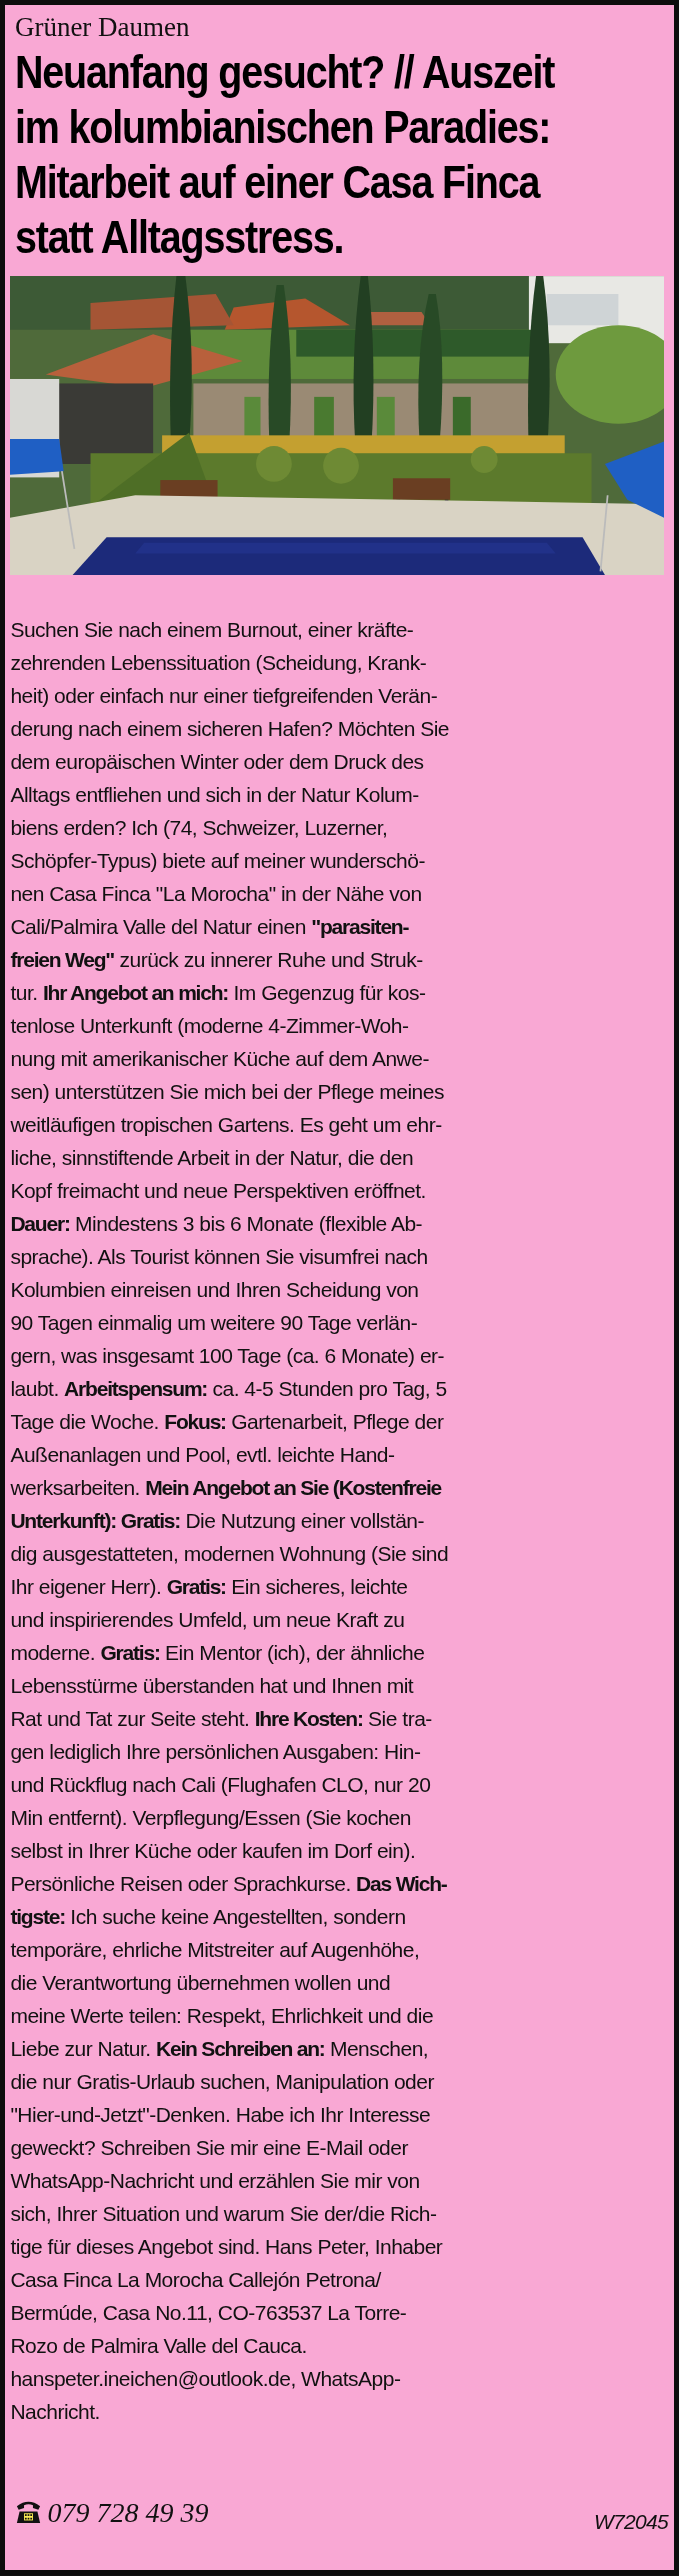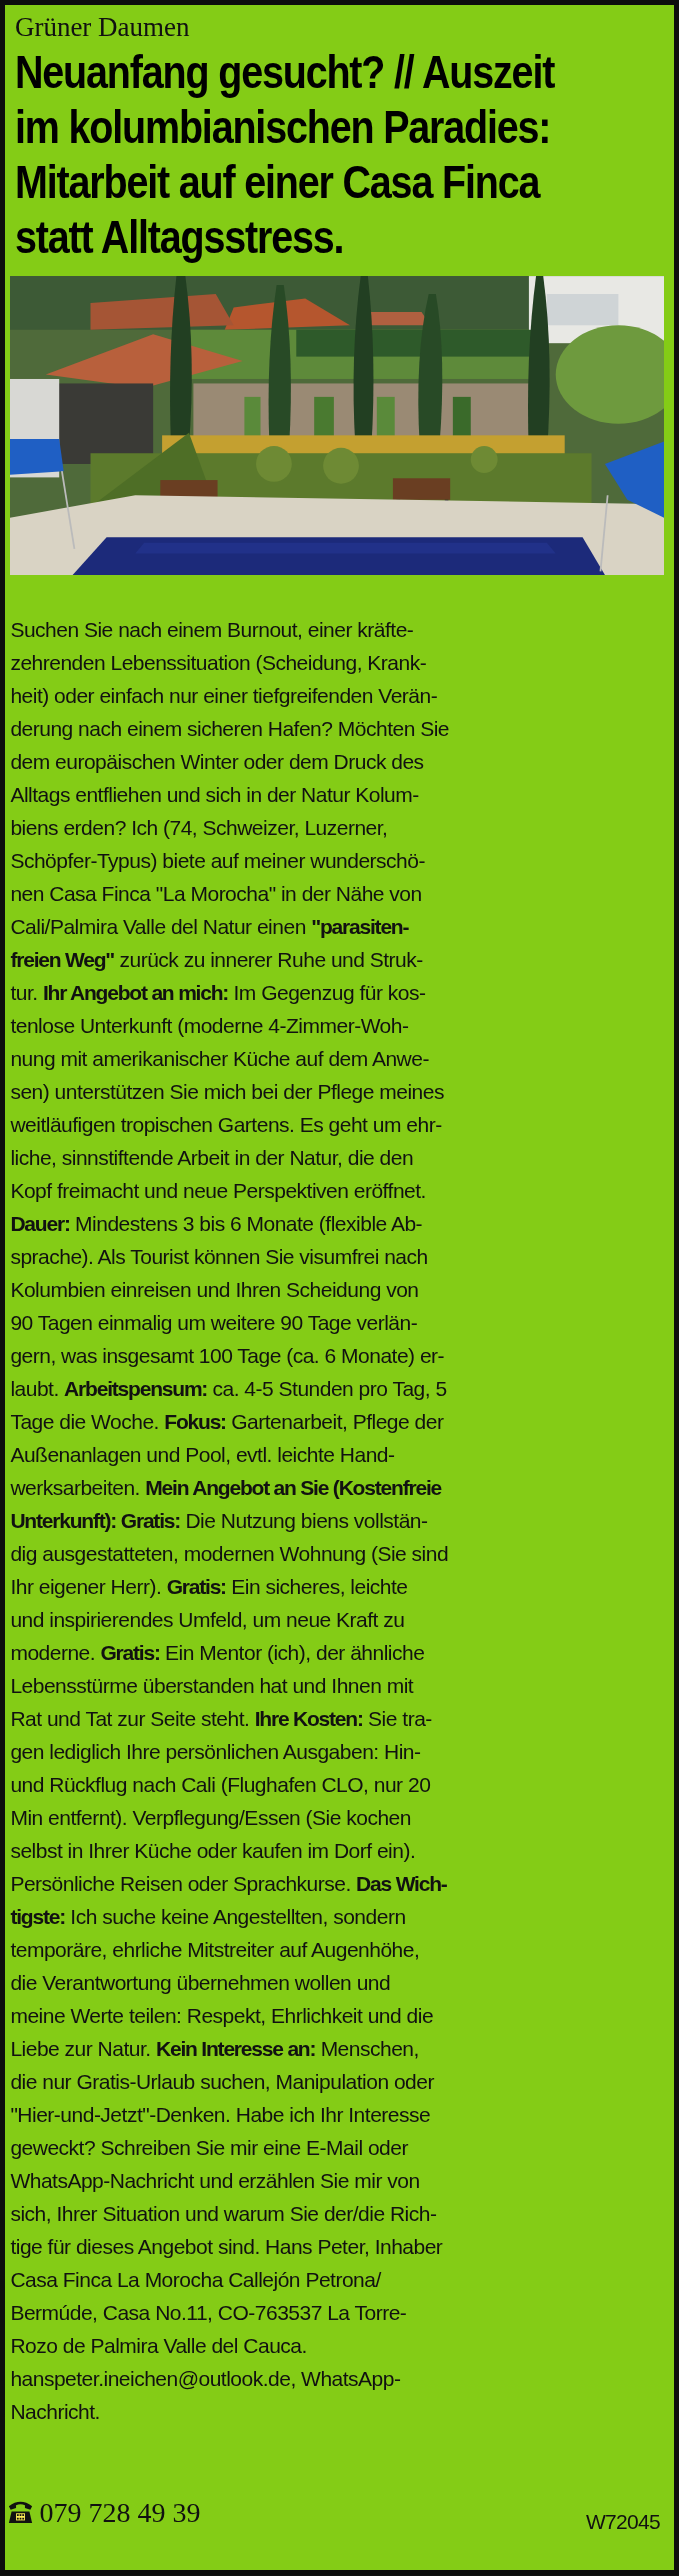--- a/index.html
+++ b/index.html
@@ -2,21 +2,21 @@
 <html style="font-size:14.3px"><head>
 <meta charset="utf-8">
 <style>
   html, body { margin:0; padding:0; background:#111; }
   body { width:679px; height:2576px; overflow:hidden; }
   .ad {
     position:absolute; left:0; top:0;
     width:669px; height:2565px;
     border:5.4px solid #0d0d0d;
     border-bottom-width:5.4px;
-    background:#84cc16;
+    background:#f9a8d4;
     box-sizing:content-box;
   }
   .inner { position:absolute; left:6.3px; top:7.2px; width:658px; }
   .category {
     font-family:"Liberation Serif", serif;
     font-size:27px; line-height:30px; color:#111;
     margin:0 0 1.8px 3.6px;
   }
   .headline {
     font-family:"Liberation Sans", sans-serif;
@@ -30,22 +30,22 @@
   }
   .body-text {
     position:absolute; left:5.4px; top:608px; width:653px;
     font-family:Liberation Sans, sans-serif;
     font-size:21px; line-height:33px; color:#111;
     letter-spacing:-0.5px;
   }
   .body-text .line { display:block; white-space:nowrap; }
   .body-text b { font-weight:bold; letter-spacing:-1.2px; }
   .footer {
-    position:absolute; left:2px; top:2490px; width:653px; height:36px;
-    font-family:"Liberation Serif", serif; font-size:28px; line-height:36px; color:#111;
+    position:absolute; left:10px; top:2490px; width:653px; height:36px;
+    font-family:"Liberation Serif", serif; font-size:28px; line-height:36px; color:#111;font-style:italic;
   }
   .phone-icon { display:inline-block; width:27px; height:25px; vertical-align:-1.8px; margin-right:5.4px; }
   .code {
     position:absolute; right:0; top:9px;
     font-family:"Liberation Sans", sans-serif; font-size:21px; letter-spacing:-0.7px; color:#111;
   }
 </style>
 </head>
 <body>
 
@@ -142,37 +142,37 @@
       <span class="line"><span>Kopf freimacht und neue Perspektiven eröffnet.</span></span>
       <span class="line"><b>Dauer:</b><span> Mindestens 3 bis 6 Monate (flexible Ab-</span></span>
       <span class="line"><span>sprache). Als Tourist können Sie visumfrei nach</span></span>
       <span class="line"><span>Kolumbien einreisen und Ihren Scheidung von</span></span>
       <span class="line"><span>90 Tagen einmalig um weitere 90 Tage verlän-</span></span>
       <span class="line"><span>gern, was insgesamt 100 Tage (ca. 6 Monate) er-</span></span>
       <span class="line"><span>laubt. </span><b>Arbeitspensum:</b><span> ca. 4-5 Stunden pro Tag, 5</span></span>
       <span class="line"><span>Tage die Woche. </span><b>Fokus:</b><span> Gartenarbeit, Pflege der</span></span>
       <span class="line"><span>Außenanlagen und Pool, evtl. leichte Hand-</span></span>
       <span class="line"><span>werksarbeiten. </span><b>Mein Angebot an Sie (Kostenfreie</b></span>
-      <span class="line"><b>Unterkunft): Gratis:</b><span> Die Nutzung biens vollstän-</span></span>
+      <span class="line"><b>Unterkunft): Gratis:</b><span> Die Nutzung einer vollstän-</span></span>
       <span class="line"><span>dig ausgestatteten, modernen Wohnung (Sie sind</span></span>
       <span class="line"><span>Ihr eigener Herr). </span><b>Gratis:</b><span> Ein sicheres, leichte</span></span>
       <span class="line"><span>und inspirierendes Umfeld, um neue Kraft zu</span></span>
       <span class="line"><span>moderne. </span><b>Gratis:</b><span> Ein Mentor (ich), der ähnliche</span></span>
       <span class="line"><span>Lebensstürme überstanden hat und Ihnen mit</span></span>
       <span class="line"><span>Rat und Tat zur Seite steht. </span><b>Ihre Kosten:</b><span> Sie tra-</span></span>
       <span class="line"><span>gen lediglich Ihre persönlichen Ausgaben: Hin-</span></span>
       <span class="line"><span>und Rückflug nach Cali (Flughafen CLO, nur 20</span></span>
       <span class="line"><span>Min entfernt). Verpflegung/Essen (Sie kochen</span></span>
       <span class="line"><span>selbst in Ihrer Küche oder kaufen im Dorf ein).</span></span>
       <span class="line"><span>Persönliche Reisen oder Sprachkurse. </span><b>Das Wich-</b></span>
       <span class="line"><b>tigste:</b><span> Ich suche keine Angestellten, sondern</span></span>
       <span class="line"><span>temporäre, ehrliche Mitstreiter auf Augenhöhe,</span></span>
       <span class="line"><span>die Verantwortung übernehmen wollen und</span></span>
       <span class="line"><span>meine Werte teilen: Respekt, Ehrlichkeit und die</span></span>
-      <span class="line"><span>Liebe zur Natur. </span><b>Kein Interesse an:</b><span> Menschen,</span></span>
+      <span class="line"><span>Liebe zur Natur. </span><b>Kein Schreiben an:</b><span> Menschen,</span></span>
       <span class="line"><span>die nur Gratis-Urlaub suchen, Manipulation oder</span></span>
       <span class="line"><span>"Hier-und-Jetzt"-Denken. Habe ich Ihr Interesse</span></span>
       <span class="line"><span>geweckt? Schreiben Sie mir eine E-Mail oder</span></span>
       <span class="line"><span>WhatsApp-Nachricht und erzählen Sie mir von</span></span>
       <span class="line"><span>sich, Ihrer Situation und warum Sie der/die Rich-</span></span>
       <span class="line"><span>tige für dieses Angebot sind. Hans Peter, Inhaber</span></span>
       <span class="line"><span>Casa Finca La Morocha Callejón Petrona/</span></span>
       <span class="line"><span>Bermúde, Casa No.11, CO-763537 La Torre-</span></span>
       <span class="line"><span>Rozo de Palmira Valle del Cauca.</span></span>
       <span class="line"><span>hanspeter.ineichen@outlook.de, WhatsApp-</span></span>

